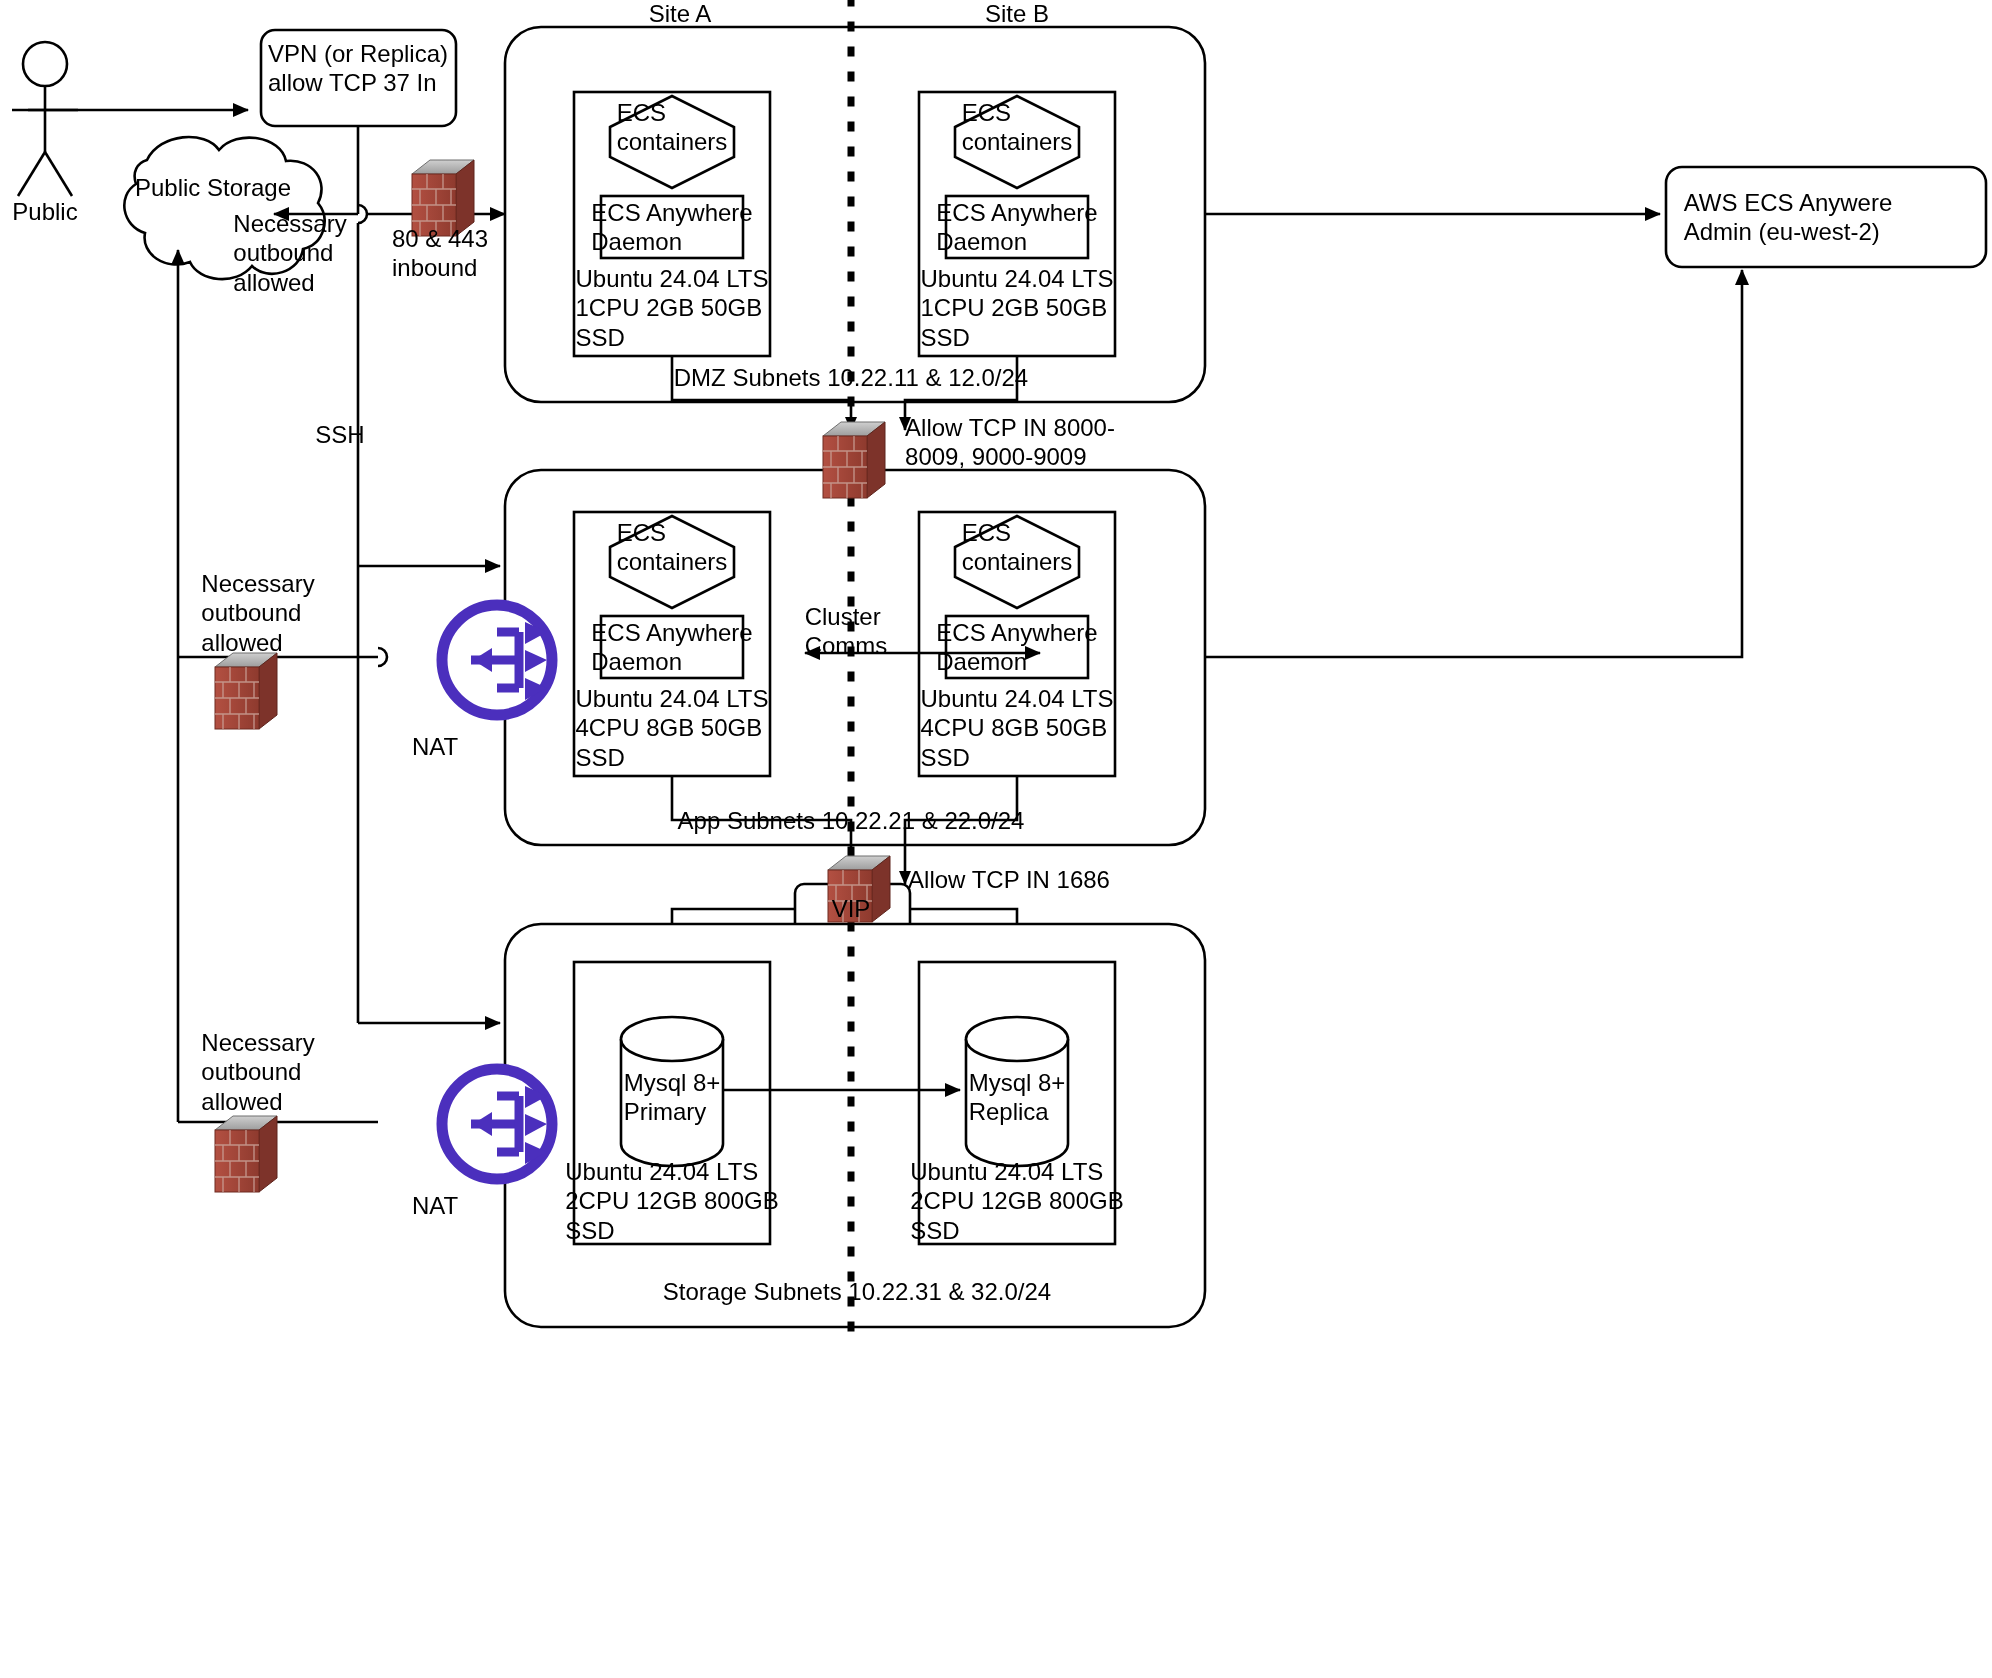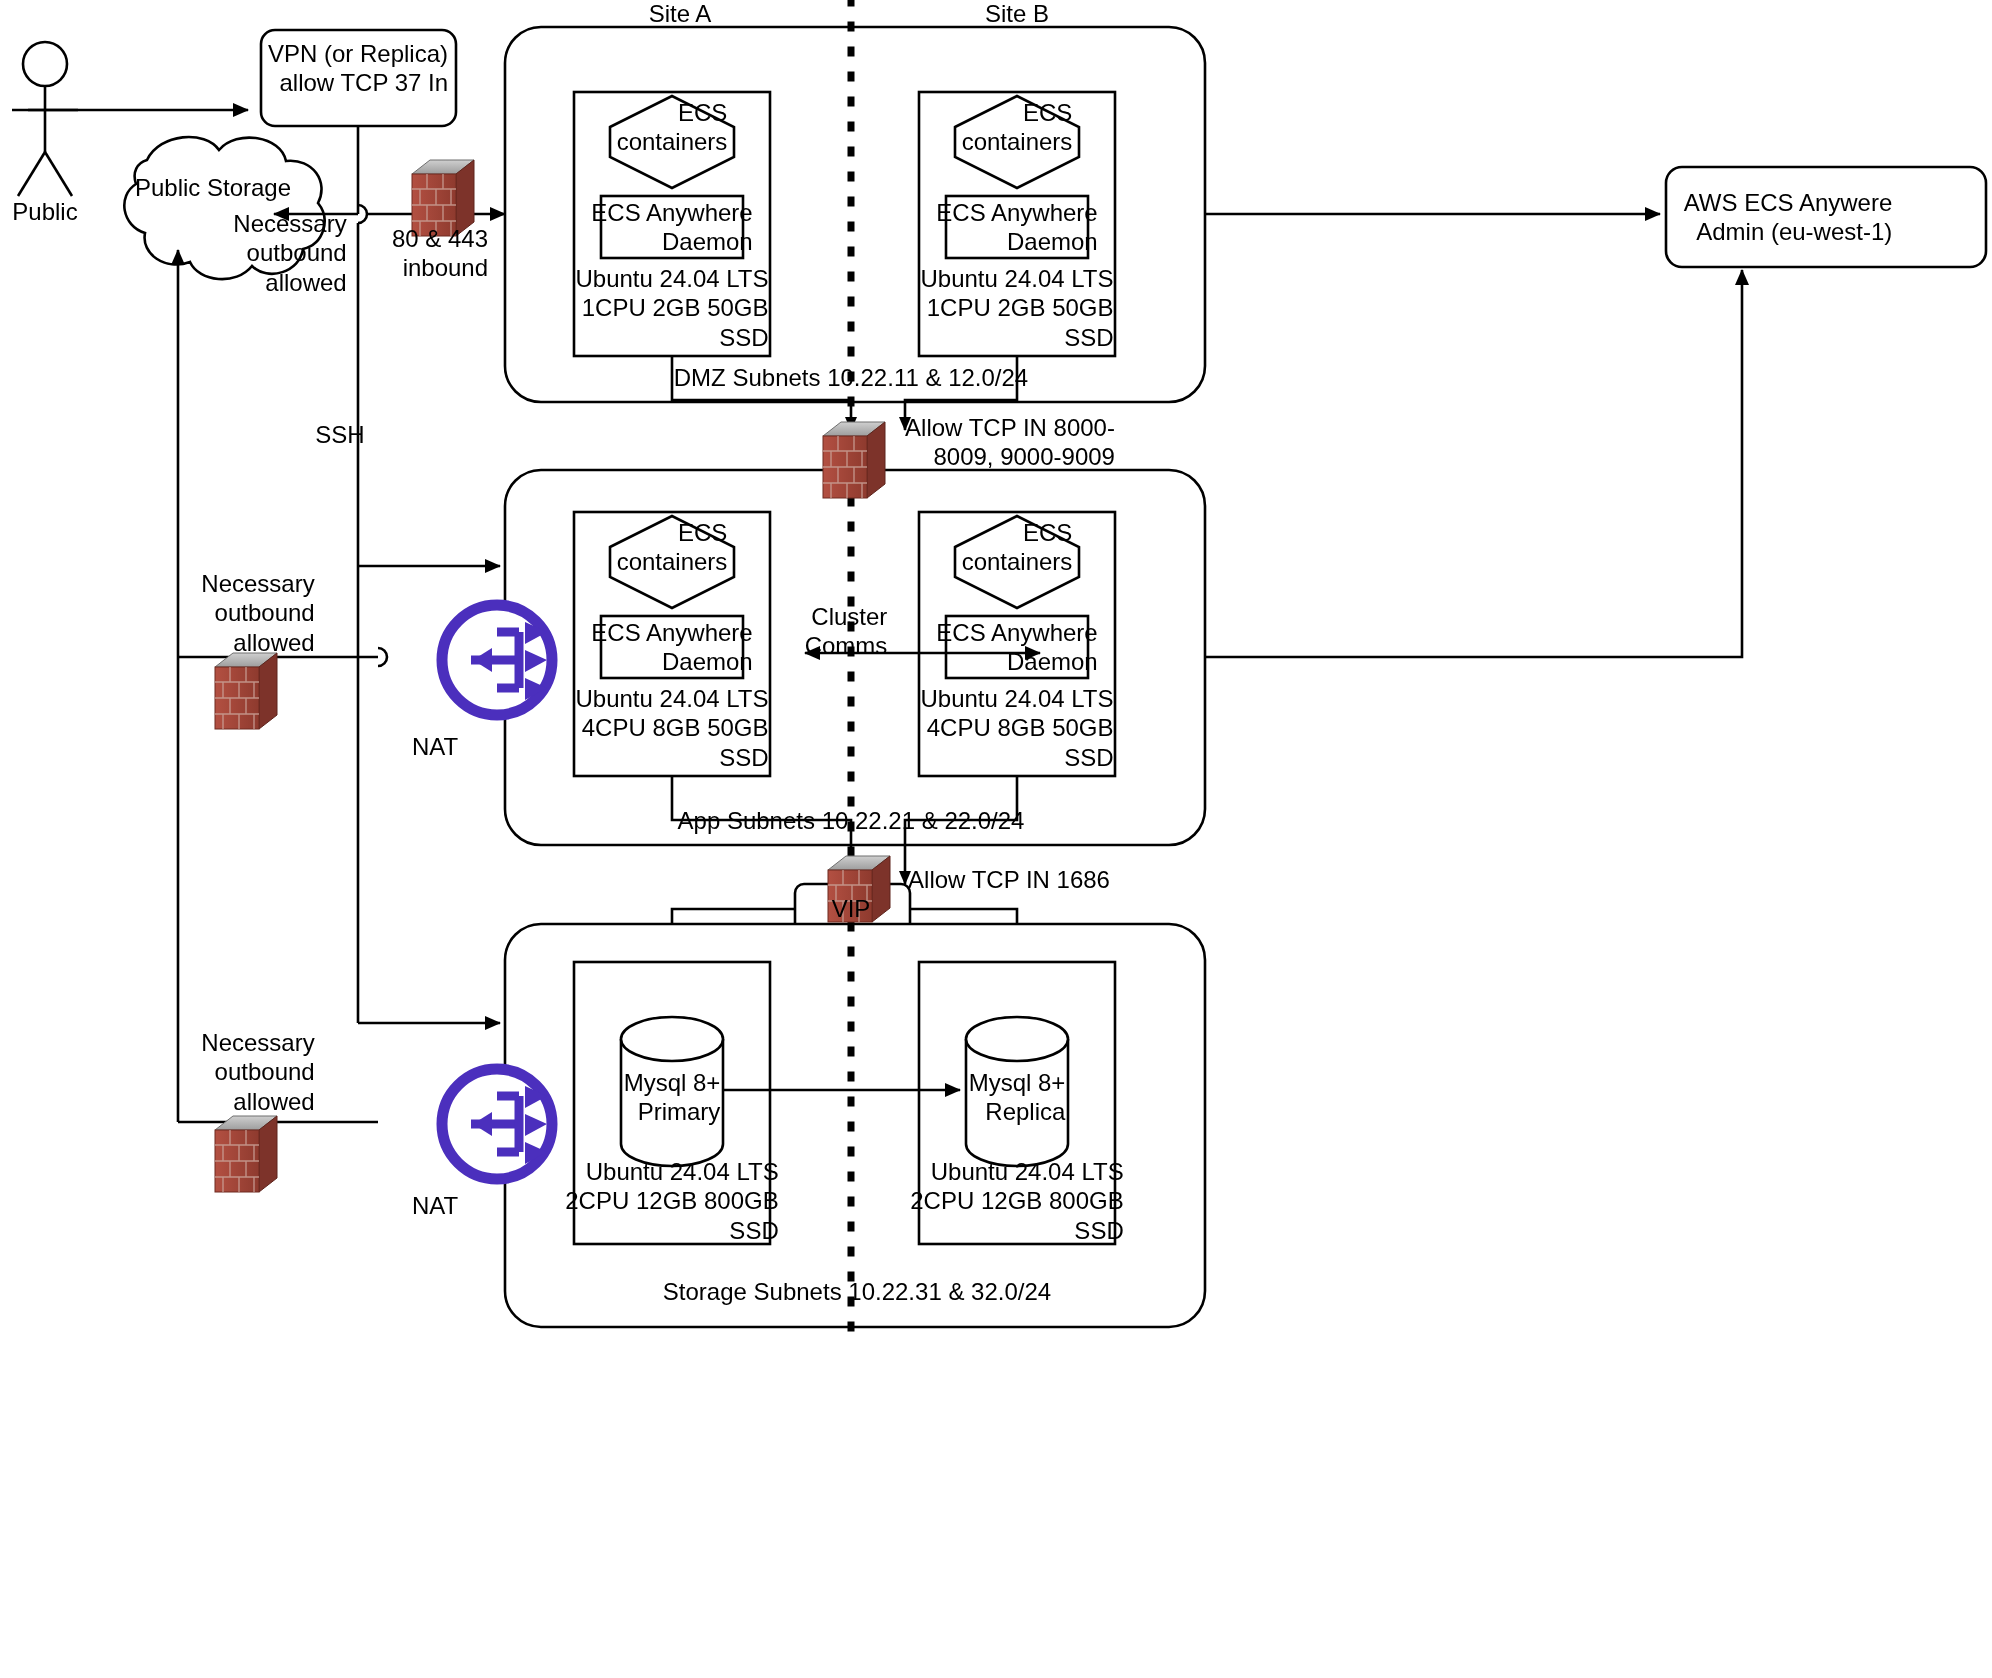--- a/index.html
+++ b/index.html
@@ -1,19 +1,19 @@
 <!DOCTYPE html>
 <html><head>
 <meta charset="utf-8">
 <style>
   html,body{margin:0;padding:0;background:#ffffff;}
   body{font-family:"Liberation Sans", sans-serif;color:#000;}
   #stage{position:relative;width:1992px;height:1678px;overflow:hidden;background:#fff;}
   svg#diagram{position:absolute;left:0;top:0;width:1992px;height:1678px;}
-  .lbl{position:absolute;font-family:"Liberation Sans",sans-serif;color:#000;text-align:right;line-height:1.22;white-space:pre;}
+  .lbl{position:absolute;font-family:"Liberation Sans",sans-serif;color:#000;text-align:left;line-height:1.22;white-space:pre;}
   .f23{font-size:24px;}
   .ctr{transform:translate(-50%,-50%);}
 </style>
 </head>
 <body>
 
 <div id="stage">
 
   <svg id="diagram" viewBox="0 0 1992 1678">
     <defs>
@@ -268,21 +268,21 @@
           <line x1="39" y1="69" x2="39" y2="84"></line>
       </g>
     </g>
   </svg>
 
   <div class="lbl f23 ctr" style="left:45px;top:212px;">Public</div>
   <div class="lbl f23 ctr" style="left:213px;top:188px;">Public Storage</div>
 
   <div class="lbl f23 ctr" style="left:358px;top:68px;"><span>VPN (or Replica)</span><br><span>allow TCP 37 In</span></div>
 
-  <div class="lbl f23 ctr" style="left:1788px;top:217px;"><span>AWS ECS Anywere</span><br><span>Admin (eu-west-1)</span></div>
+  <div class="lbl f23 ctr" style="left:1788px;top:217px;"><span>AWS ECS Anywere</span><br><span>Admin (eu-west-2)</span></div>
 
   <div class="lbl f23 ctr" style="left:680px;top:14px;">Site A</div>
   <div class="lbl f23 ctr" style="left:1017px;top:14px;">Site B</div>
 
   <div class="lbl f23 ctr" style="left:290px;top:253px;">Necessary<br>outbound<br>allowed</div>
   <div class="lbl f23 ctr" style="left:440px;top:253px;">80 &amp; 443<br>inbound</div>
   <div class="lbl f23 ctr" style="left:305px;top:435px;margin-left:35px;">SSH</div>
   <div class="lbl f23 ctr" style="left:258px;top:613px;">Necessary<br>outbound<br>allowed</div>
   <div class="lbl f23 ctr" style="left:258px;top:1072px;">Necessary<br>outbound<br>allowed</div>
   <div class="lbl f23 ctr" style="left:1010px;top:442px;">Allow TCP IN 8000-<br>8009, 9000-9009</div>

